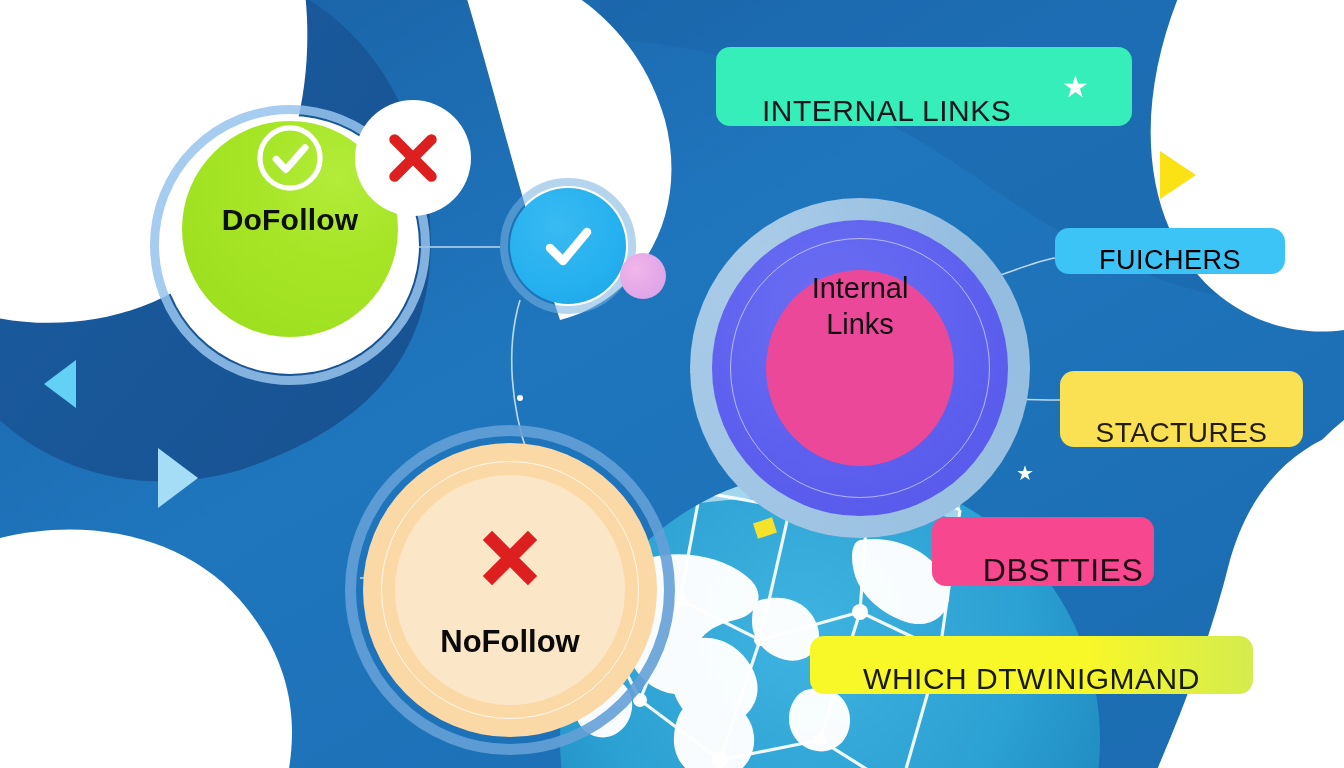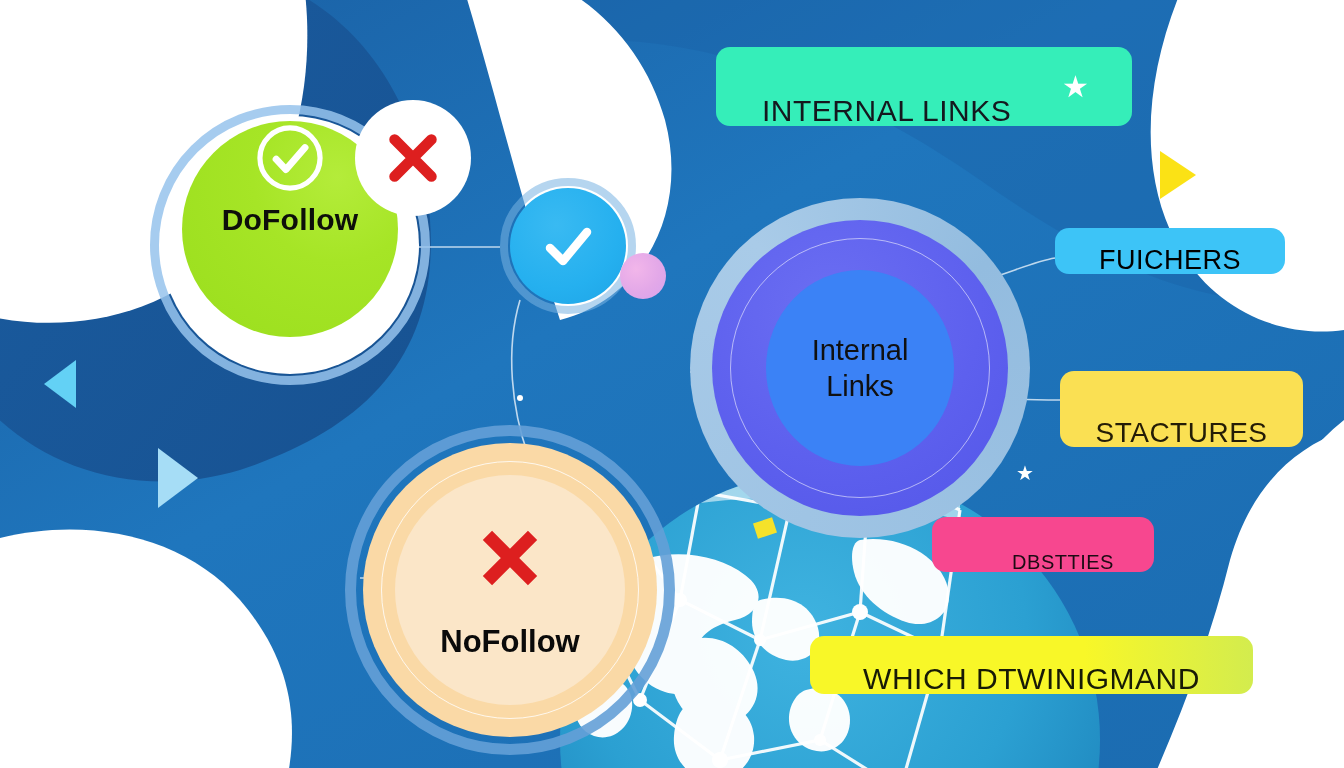--- a/index.html
+++ b/index.html
@@ -47,22 +47,22 @@
     left: 1055px; top: 228px; width: 230px; height: 46px;
     background: #3dc4f7; font-size: 27px;
     color: #000000;
   }
   #badge-stactures {
     left: 1060px; top: 371px; width: 243px; height: 76px;
     background: #fae053; font-size: 28px;
     color: #241c06;
   }
   #badge-dbstties {
-    left: 932px; top: 517px; width: 222px; height: 55px;
-    background: #f7478f; font-size: 20px;
+    left: 932px; top: 517px; width: 222px; height: 69px;
+    background: #f7478f; font-size: 32px;
     color: #1d0b14;
     padding-left: 40px;
   }
   #badge-which {
     left: 810px; top: 636px; width: 443px; height: 58px;
     background: linear-gradient(90deg, #f8f728 0%, #f8f728 62%, #d3ec4e 100%);
     font-size: 30px;
     color: #171a06;
   }
 
@@ -142,21 +142,21 @@
   #donut-mid {
     position:absolute; left:22px; top:22px; width:296px; height:296px; border-radius:50%;
     background: radial-gradient(circle at 40% 30%, #6b6ef2 0%, #5d60ee 55%, #5356e8 100%);
   }
   #donut-hairline {
     position:absolute; left:40px; top:40px; width:260px; height:260px; border-radius:50%;
     border:1.5px solid rgba(255,255,255,0.55); box-sizing:border-box;
   }
   #donut-core {
     position:absolute; left:76px; top:72px; width:188px; height:196px; border-radius:50%;
-    background:#3b82f6; display:flex; align-items:center; justify-content:center;
+    background:#ec4899; display:flex; justify-content:center;
   }
   #donut-core-label {
     font-size: 29px; font-weight: 400; color:#101010; text-align:center; line-height:1.25;
   }
 
   
   .tri { position:absolute; width:0; height:0; }
   #tri-left-blue {
     left: 44px; top: 360px;
     border-top: 24px solid transparent; border-bottom: 24px solid transparent;

